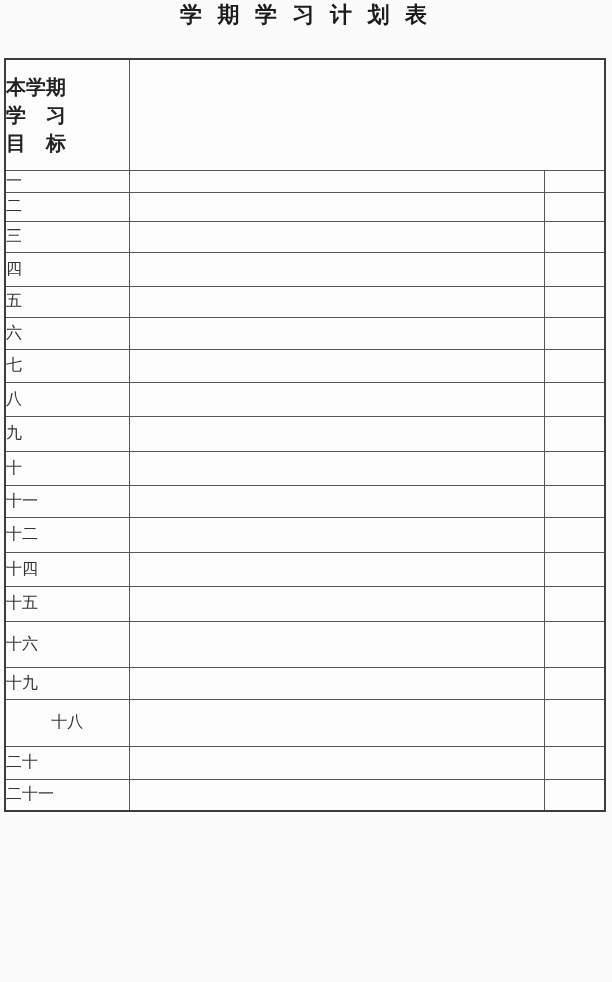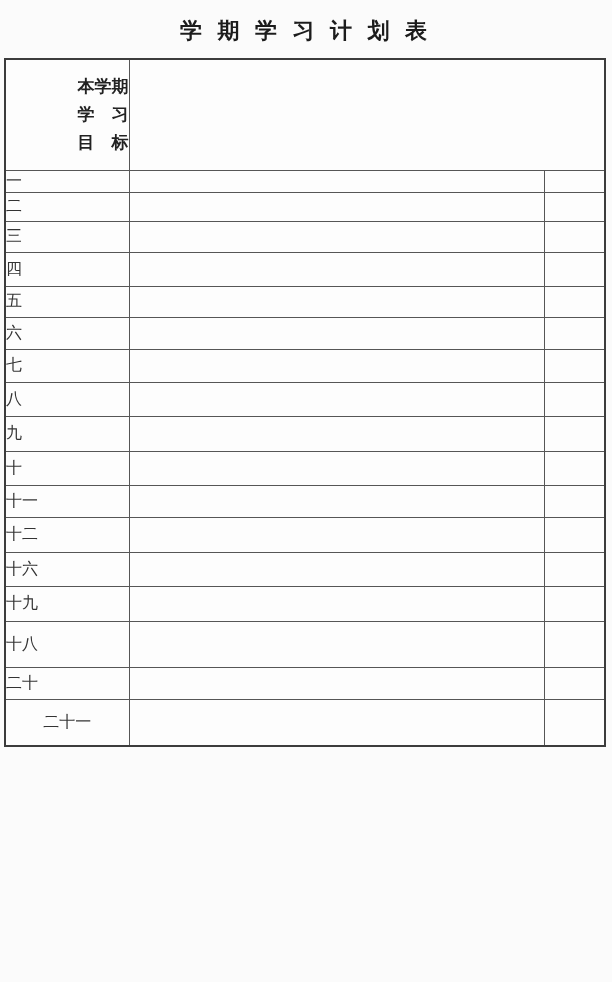--- a/index.html
+++ b/index.html
@@ -10,21 +10,21 @@
   body {
     width: 612px;
     height: 982px;
     background: #fbfbfb;
     font-family: "Liberation Serif", "DejaVu Serif", serif;
     color: #262626;
     overflow: hidden;
   }
   .title {
     margin: 0;
-    padding-top: 16px;
+    padding-top: 0;
     height: 43px;
     text-align: center;
     font-size: 22px;
     font-weight: bold;
     letter-spacing: 5px;
     color: #1c1c1c;
   }
   .plan-table {
     border-collapse: collapse;
     table-layout: fixed;
@@ -39,23 +39,23 @@
     vertical-align: middle;
   }
   col.c1 { width: 124px; }
   col.c2 { width: 415px; }
   col.c3 { width: 61px; }
 
   tr.goal-row { height: 111px; }
   tr.header-row { height: 59px; }
 
   .goal-label {
-    text-align: right;
-    font-weight: bold;
-    font-size: 17px;
+    text-align: left;
+    font-weight: bold;
+    font-size: 20px;
     line-height: 28px;
     color: #222;
   }
   .week-header {
     text-align: center;
     font-weight: bold;
     font-size: 17px;
     line-height: 27px;
     color: #222;
   }
@@ -189,21 +189,31 @@
           <td class="progress-cell"></td>
         </tr>
 
         <tr class="data-row">
           <td class="week-cell">十二</td>
           <td class="plan-cell"></td>
           <td class="progress-cell"></td>
         </tr>
 
 
-
+        <tr class="data-row">
+          <td class="week-cell">十四</td>
+          <td class="plan-cell"></td>
+          <td class="progress-cell"></td>
+        </tr>
+
+        <tr class="data-row">
+          <td class="week-cell">十五</td>
+          <td class="plan-cell"></td>
+          <td class="progress-cell"></td>
+        </tr>
 
         <tr class="data-row">
           <td class="week-cell">十六</td>
           <td class="plan-cell"></td>
           <td class="progress-cell"></td>
         </tr>
 
 
         <tr class="data-row">
           <td class="week-cell">十九</td>

